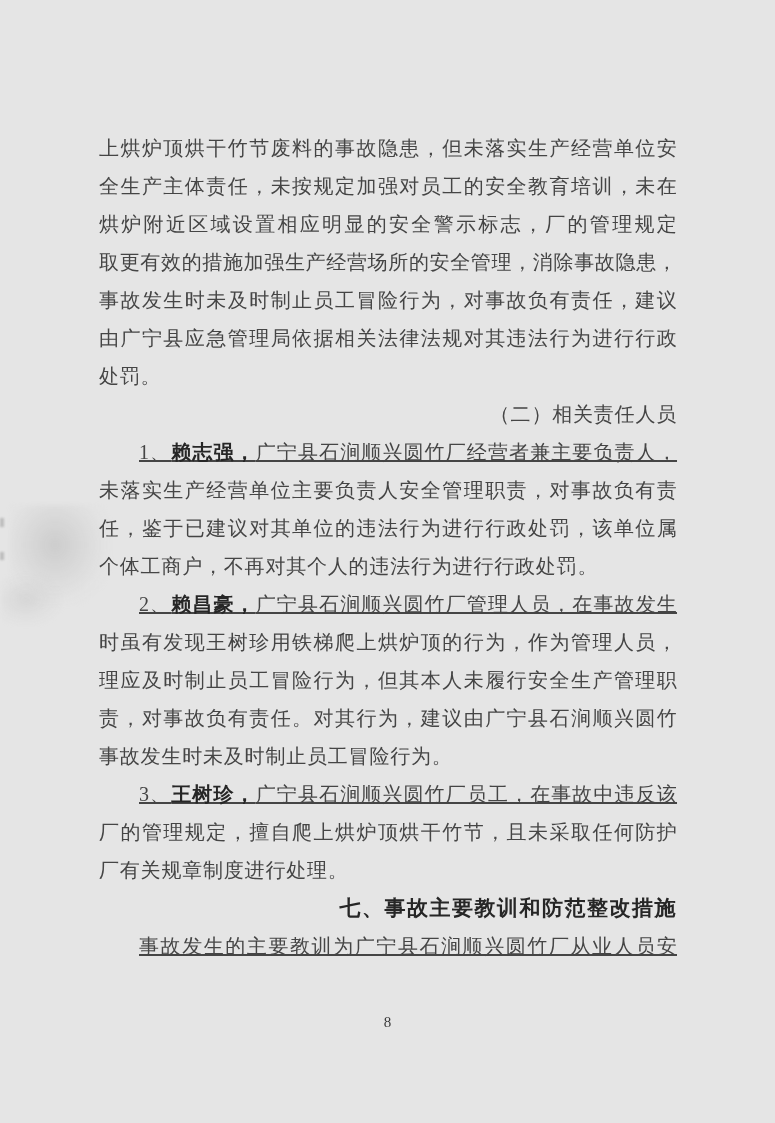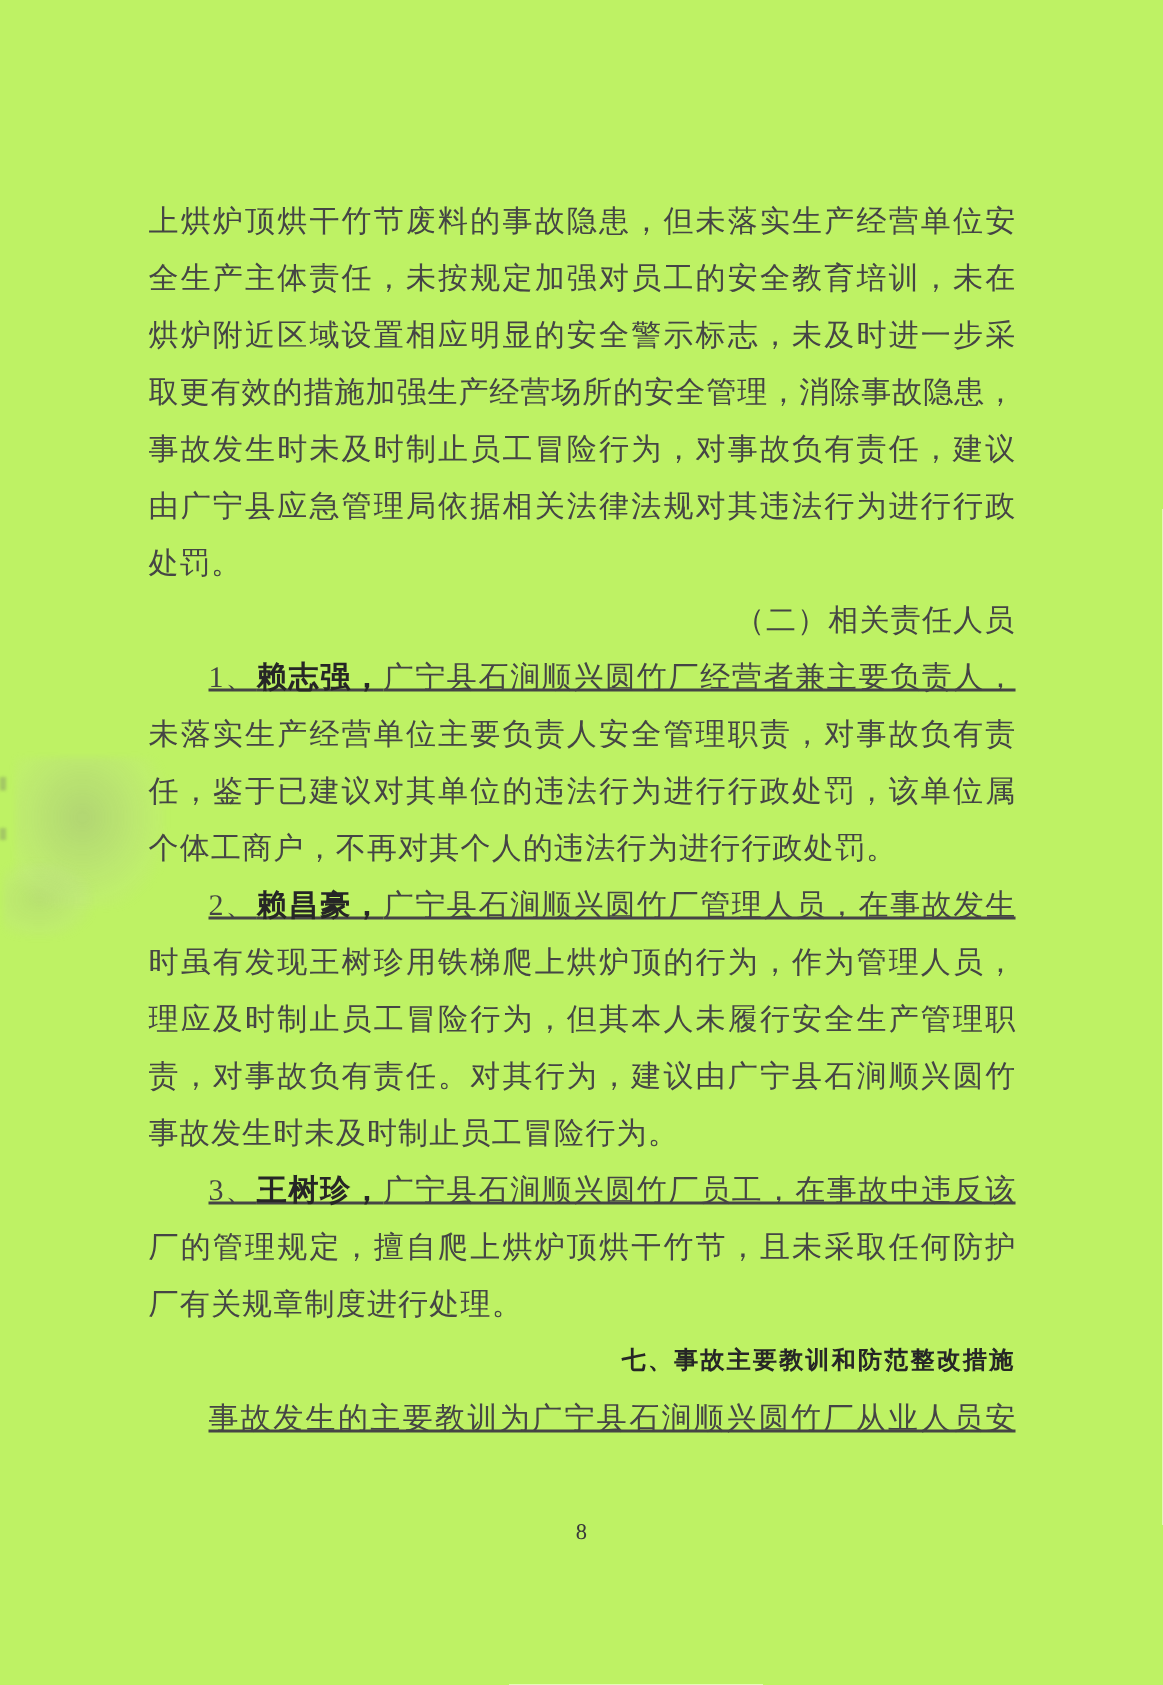--- a/index.html
+++ b/index.html
@@ -4,21 +4,21 @@
 <style>
   html, body {
     margin: 0;
     padding: 0;
     background: #ffffff;
   }
   #page {
     position: relative;
     width: 775px;
     height: 1123px;
-    background: #bef264;
+    background: #e5e5e5;
     overflow: hidden;
     font-family: "Liberation Serif", "DejaVu Serif", serif;
   }
   #text-block {
     position: absolute;
     left: 99px;
     top: 129px;
     width: 578px;
   }
   .line {
@@ -44,21 +44,21 @@
     text-decoration: underline;
   }
   .bold-name {
     font-family: "Liberation Sans", "DejaVu Sans", sans-serif;
     font-weight: 700;
     color: #262626;
   }
   .line.heading {
     font-family: "Liberation Sans", "DejaVu Sans", sans-serif;
     font-weight: 700;
-    font-size: 16px;
+    font-size: 21px;
     letter-spacing: 1.5px;
     color: #262626;
   }
   #page-number {
     position: absolute;
     left: 0;
     top: 1014px;
     width: 775px;
     text-align: center;
     font-size: 15px;
@@ -107,21 +107,21 @@
 
 <div id="page">
   <div class="smudge"></div>
   <div class="smudge-2"></div>
   <div class="edge-tick" style="top:518px;height:9px;"></div>
   <div class="edge-tick" style="top:552px;height:8px;"></div>
 
   <div id="text-block">
       <div class="line justify"><span>上烘炉顶烘干竹节废料的事故隐患，但未落实生产经营单位安</span></div>
       <div class="line justify"><span>全生产主体责任，未按规定加强对员工的安全教育培训，未在</span></div>
-      <div class="line justify"><span>烘炉附近区域设置相应明显的安全警示标志，未及时进一步采</span></div>
+      <div class="line justify"><span>烘炉附近区域设置相应明显的安全警示标志，厂的管理规定</span></div>
       <div class="line justify"><span>取更有效的措施加强生产经营场所的安全管理，消除事故隐患，</span></div>
       <div class="line justify"><span>事故发生时未及时制止员工冒险行为，对事故负有责任，建议</span></div>
       <div class="line justify"><span>由广宁县应急管理局依据相关法律法规对其违法行为进行行政</span></div>
       <div class="line"><span>处罚。</span></div>
       <div class="line indent"><span>（二）相关责任人员</span></div>
       <div class="line justify indent"><span>1、</span><span class="bold-name">赖志强，</span><span>广宁县石涧顺兴圆竹厂经营者兼主要负责人，</span></div>
       <div class="line justify"><span>未落实生产经营单位主要负责人安全管理职责，对事故负有责</span></div>
       <div class="line justify"><span>任，鉴于已建议对其单位的违法行为进行行政处罚，该单位属</span></div>
       <div class="line"><span>个体工商户，不再对其个人的违法行为进行行政处罚。</span></div>
       <div class="line justify indent"><span>2、</span><span class="bold-name">赖昌豪，</span><span>广宁县石涧顺兴圆竹厂管理人员，在事故发生</span></div>

